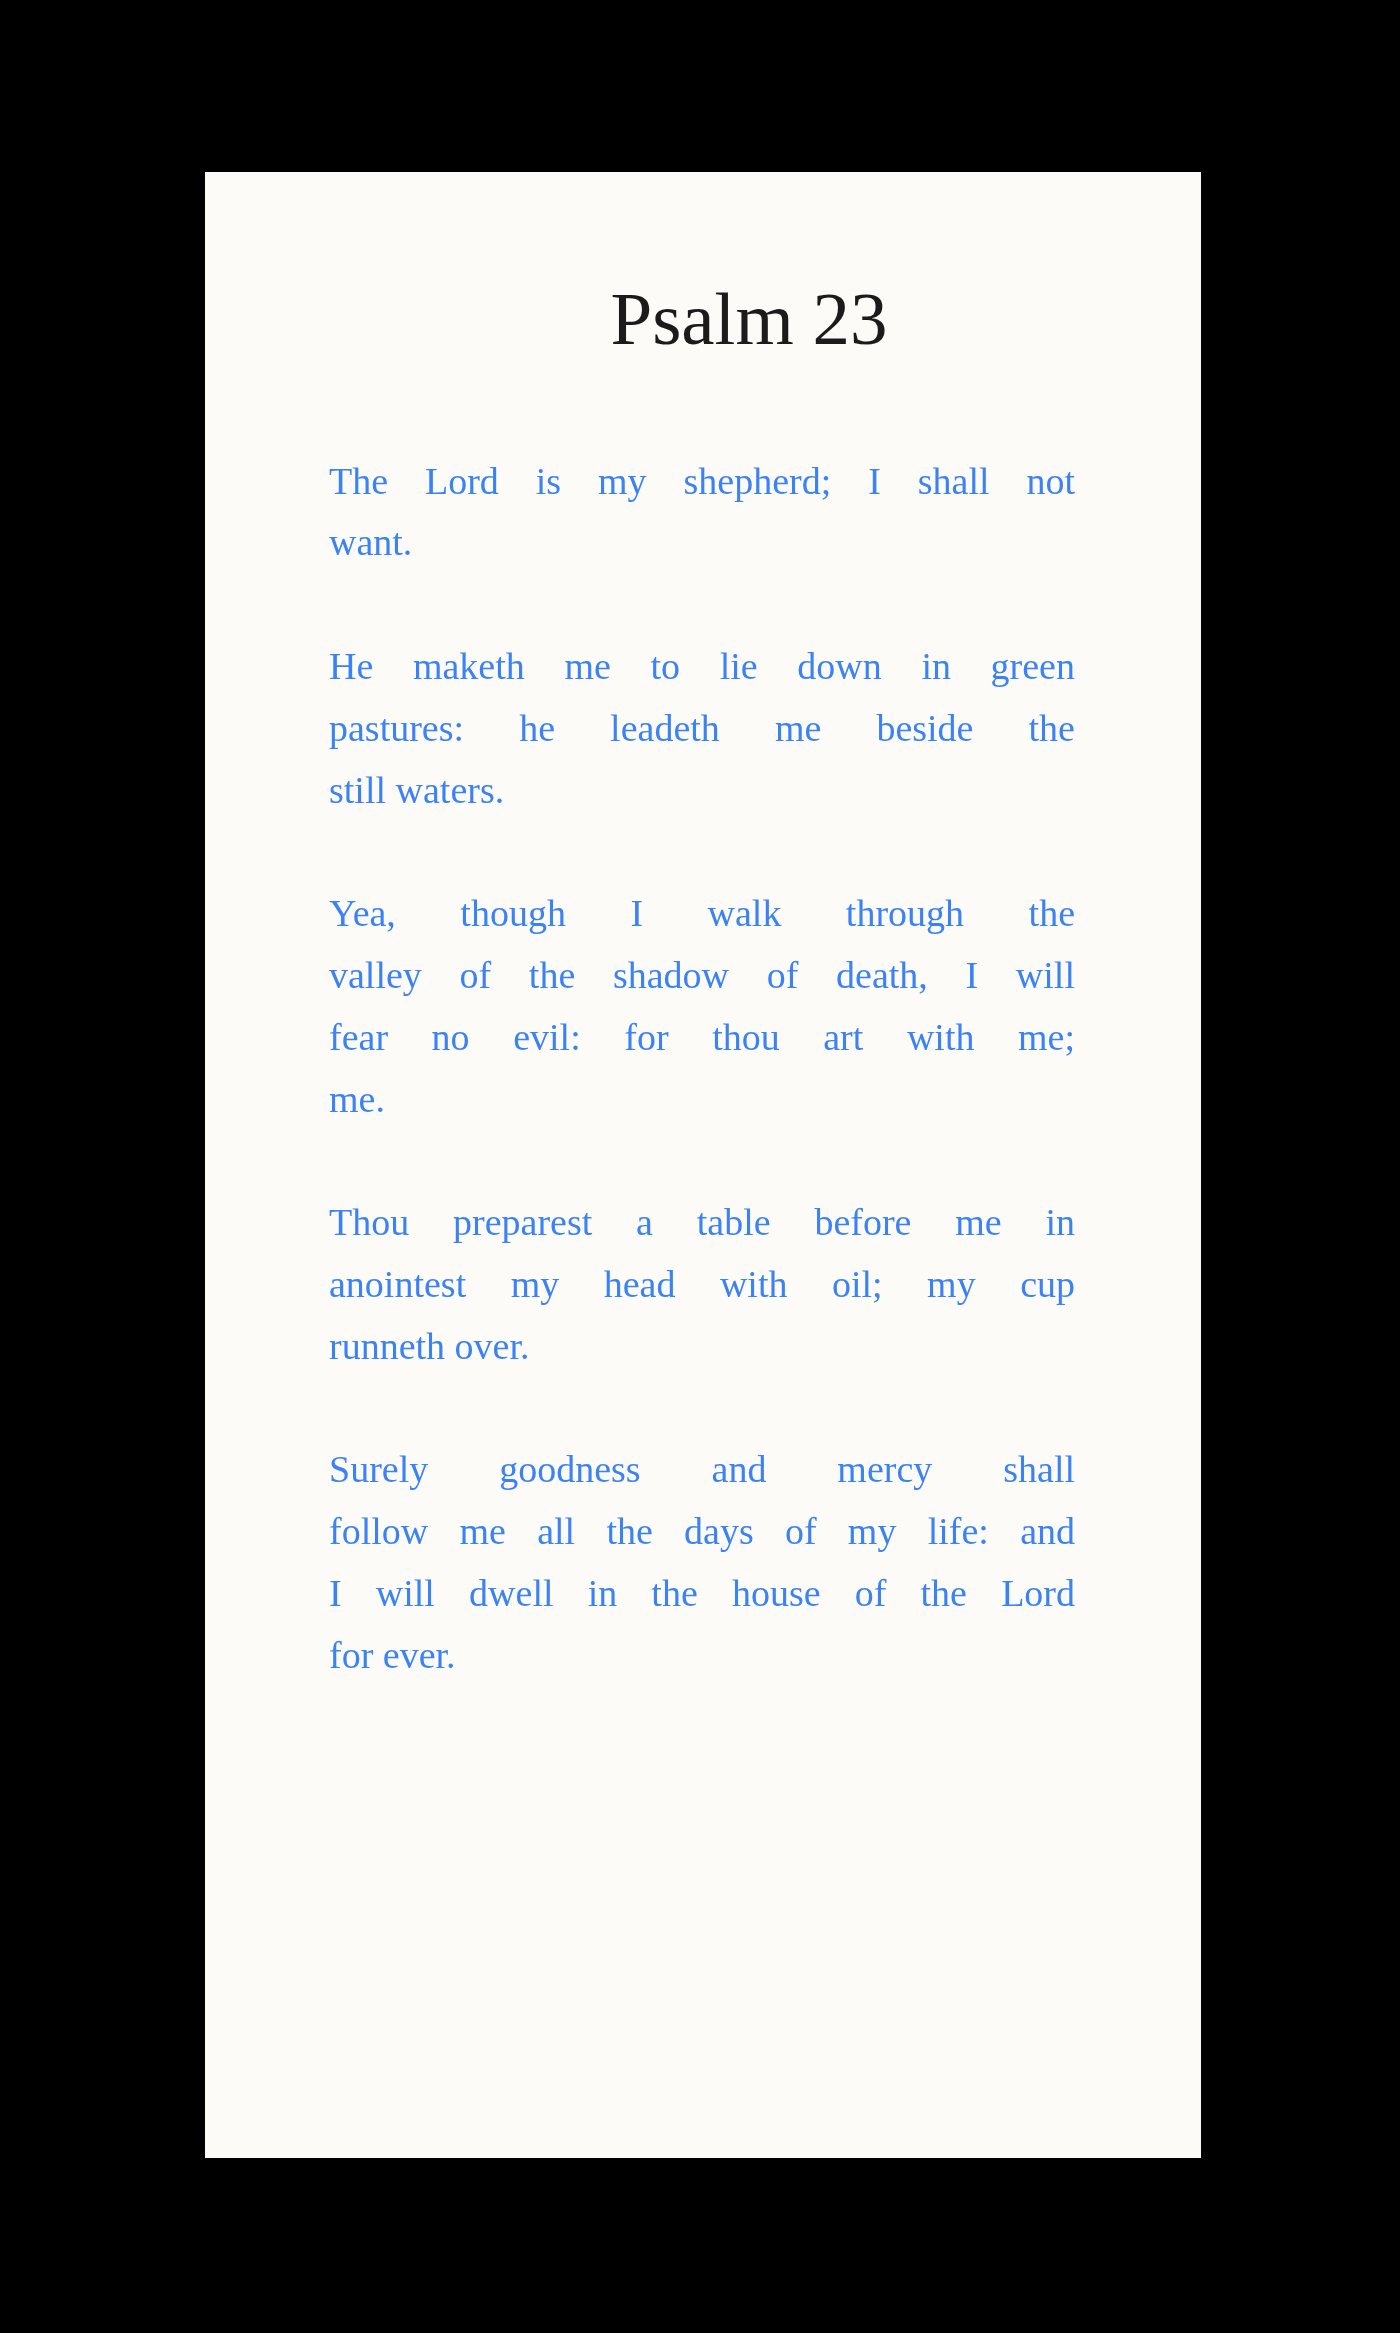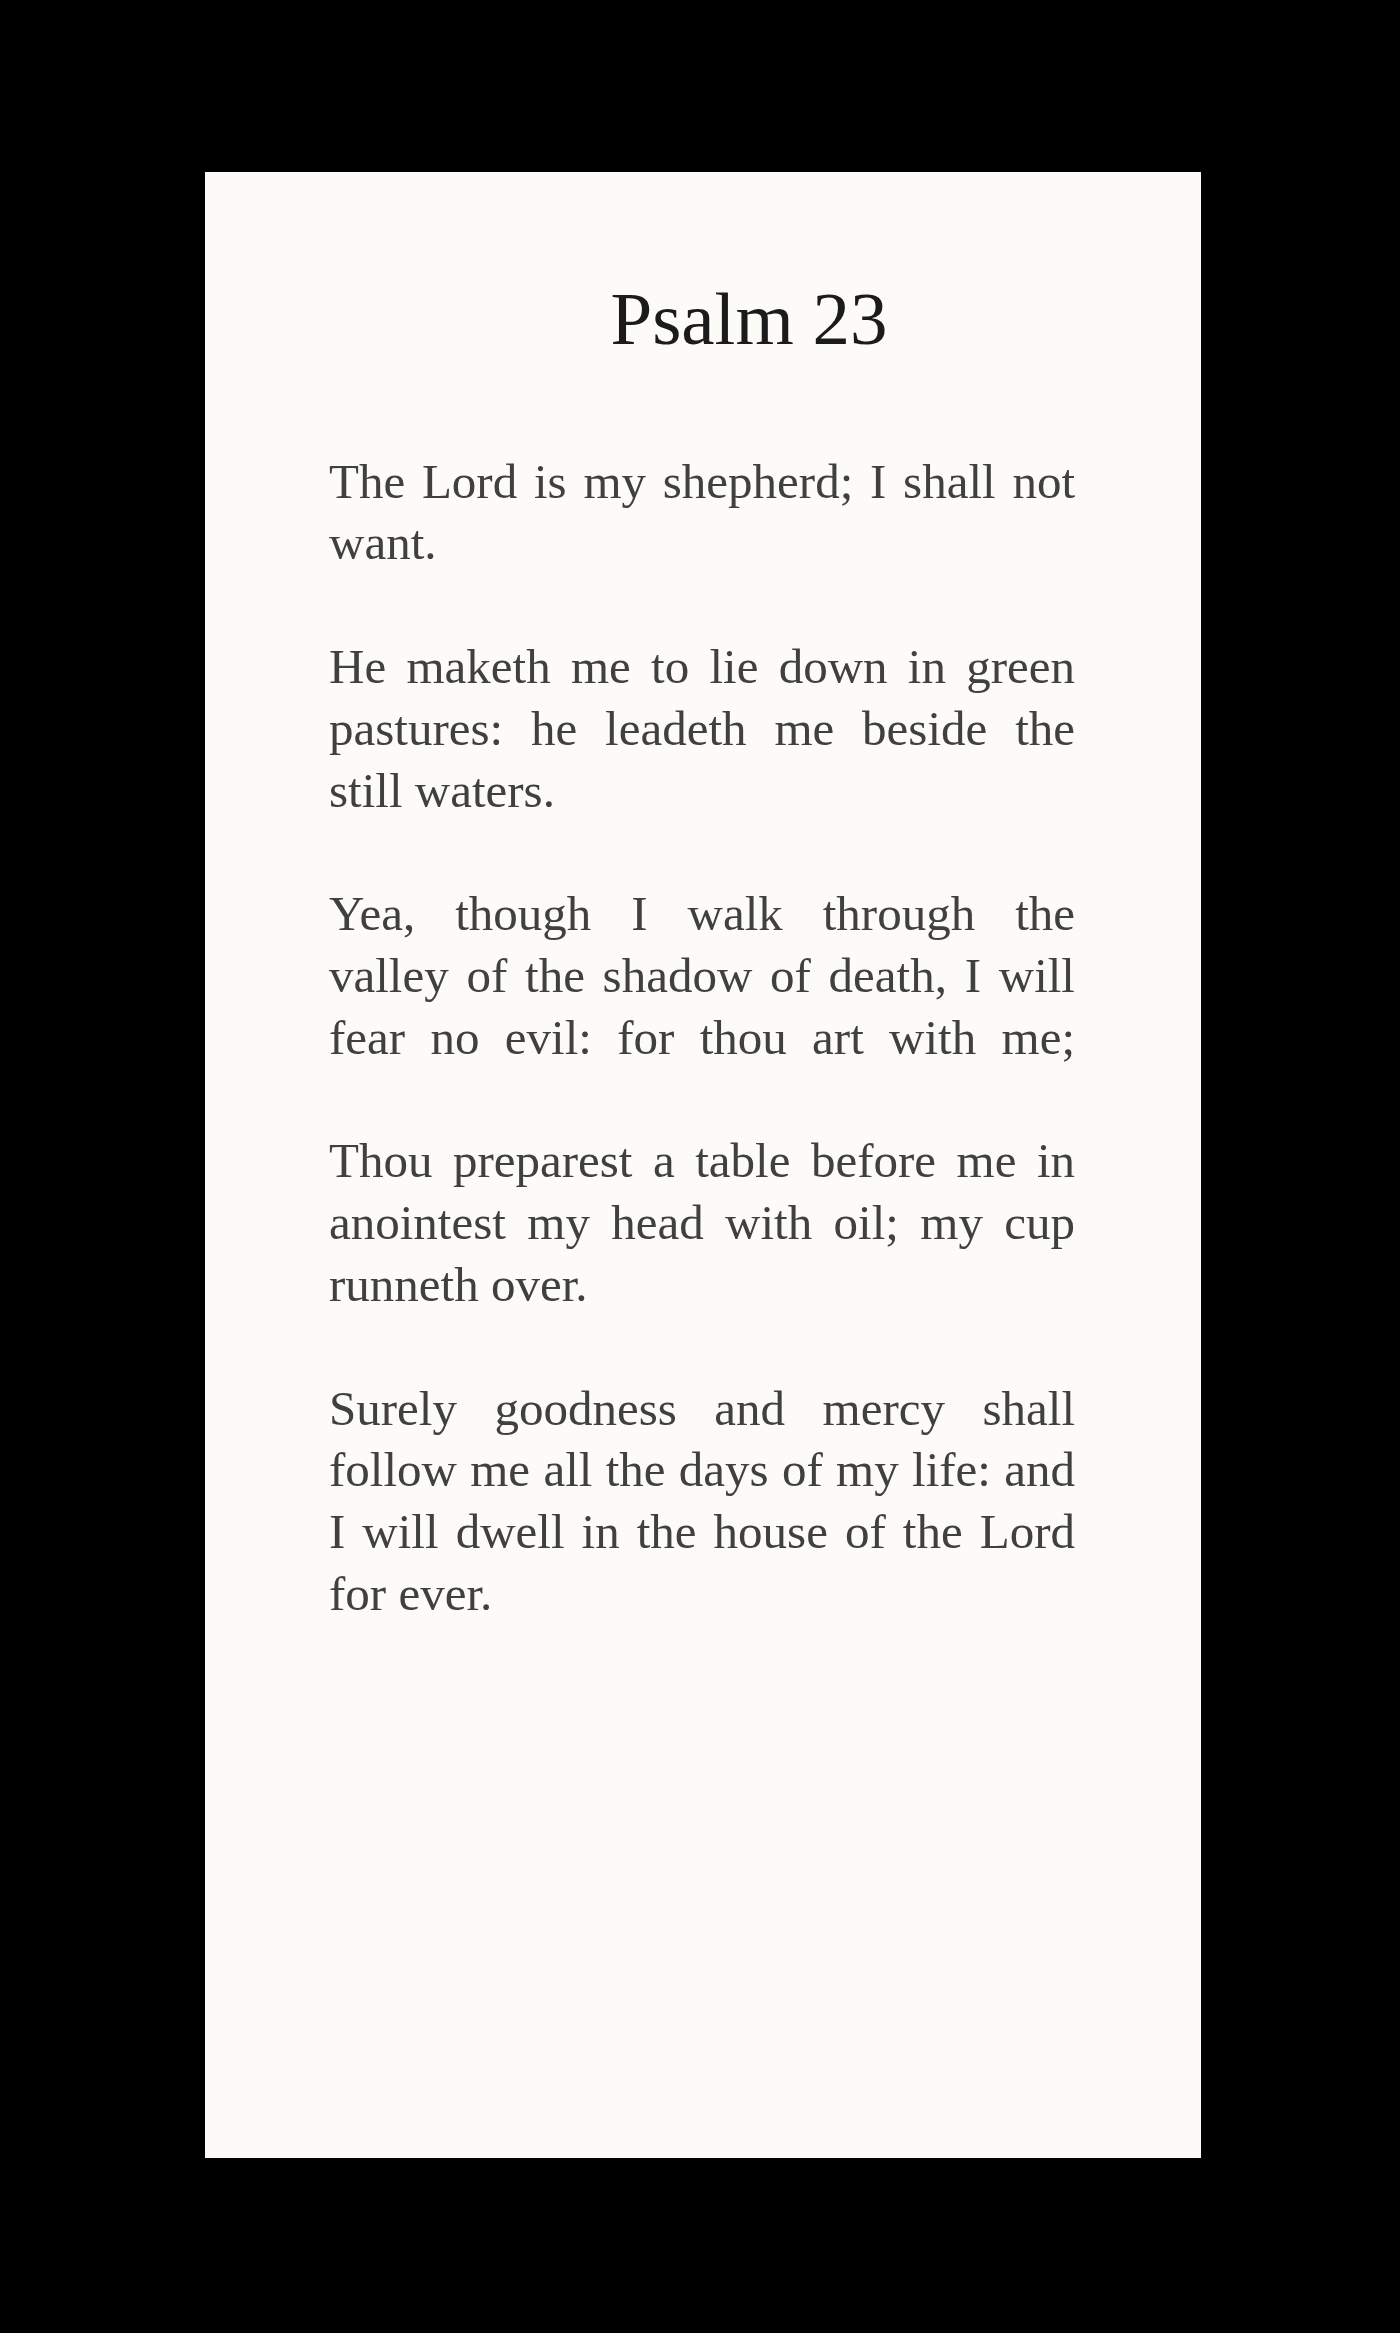--- a/index.html
+++ b/index.html
@@ -33,23 +33,23 @@
       line-height: 90px;
       color: #1b1b1b;
       text-align: center;
     }
     .verses {
       position: absolute;
       left: 124px;
       top: 278.6px;
       width: 746px;
       font-family: "Liberation Serif", "DejaVu Serif", serif;
-      font-size: 49px;
+      font-size: 38px;
       line-height: 61.8px;
-      color: #404040;
+      color: #3b82f6;
     }
     .verse {
       margin: 0 0 61.8px 0;
     }
     .verse:last-child {
       margin-bottom: 0;
     }
     .line {
       display: block;
       height: 61.8px;
@@ -81,20 +81,21 @@
       <span class="line justified">He maketh me to lie down in green</span>
       <span class="line justified">pastures: he leadeth me beside the</span>
       <span class="line final">still waters.</span>
     </p>
 
 
     <p class="verse">
       <span class="line justified">Yea, though I walk through the</span>
       <span class="line justified">valley of the shadow of death, I will</span>
       <span class="line justified">fear no evil: for thou art with me;</span>
+      <span class="line final">me.</span>
     </p>
 
     <p class="verse">
       <span class="line justified">Thou preparest a table before me in</span>
       <span class="line justified">anointest my head with oil; my cup</span>
       <span class="line final">runneth over.</span>
     </p>
 
     <p class="verse">
       <span class="line justified">Surely goodness and mercy shall</span>

